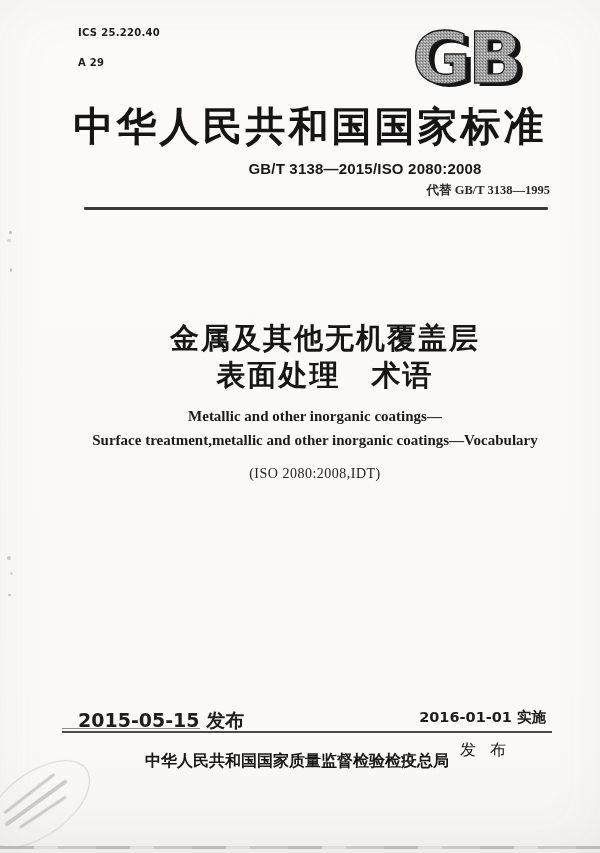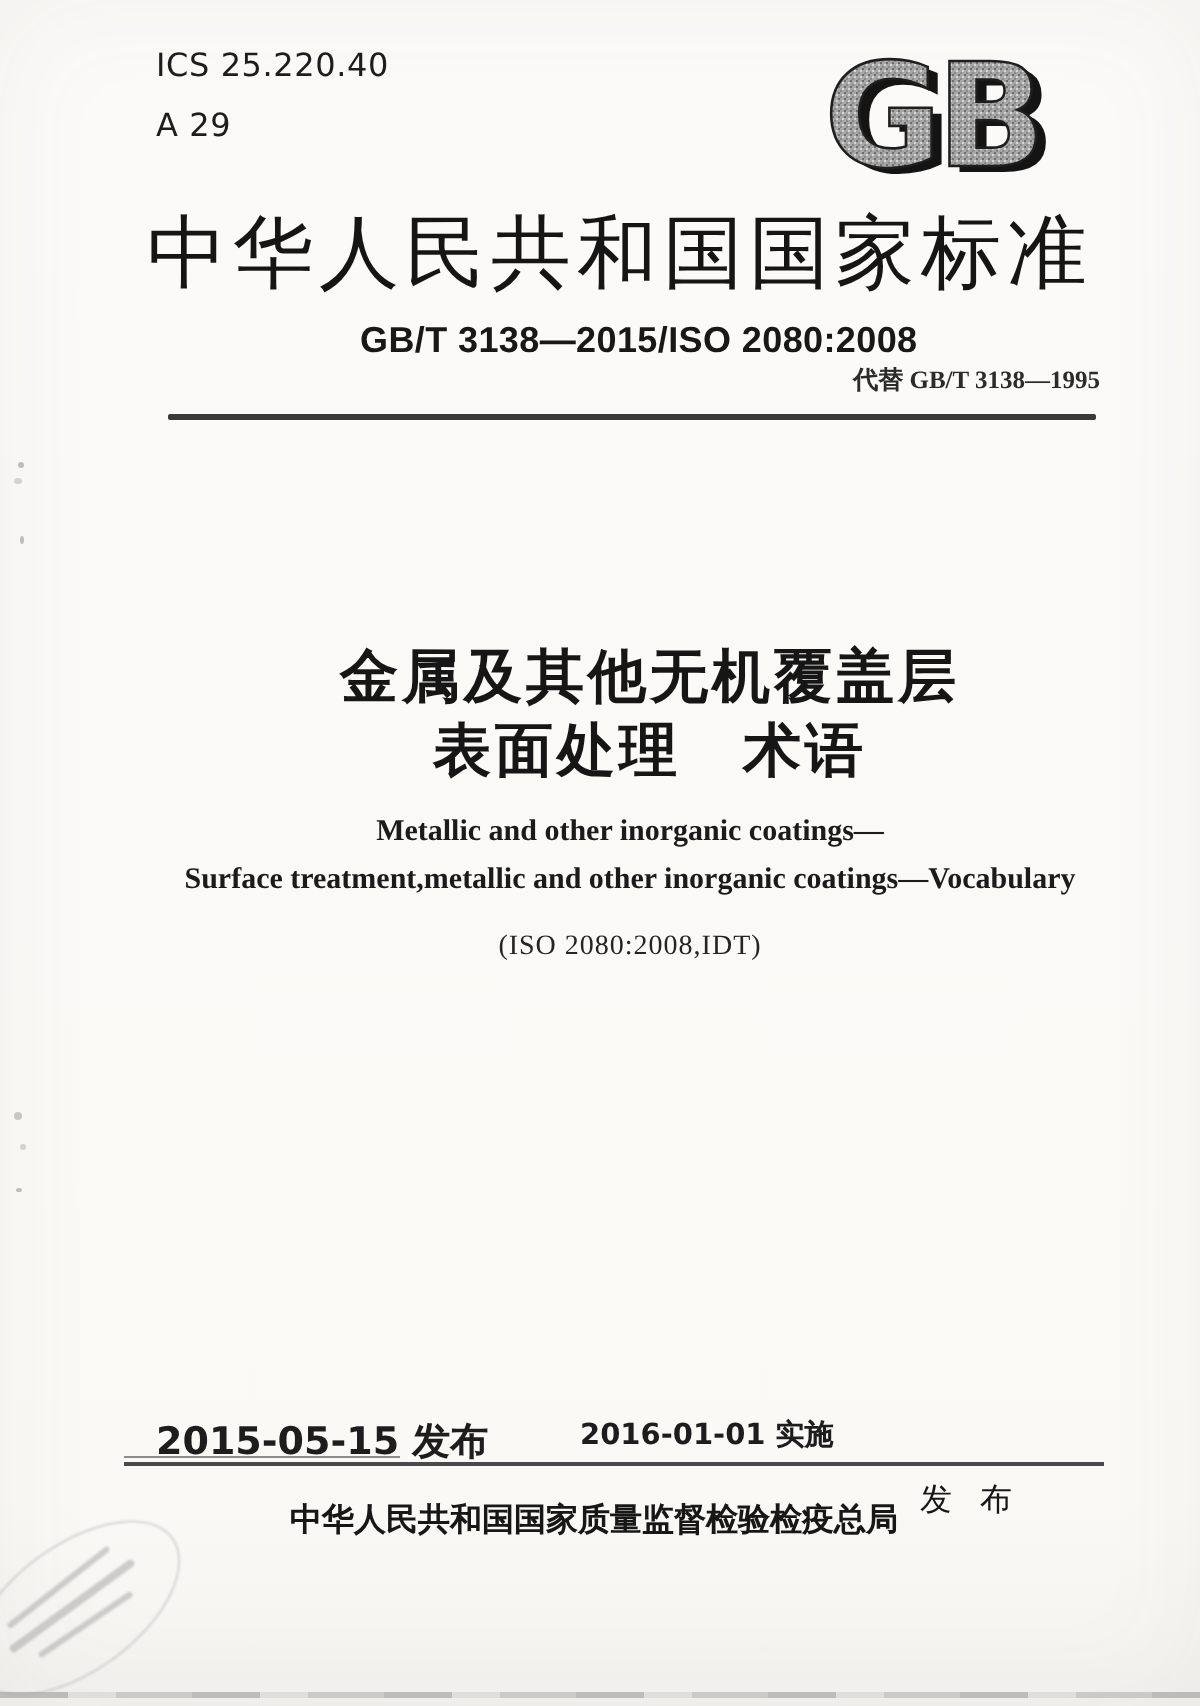--- a/index.html
+++ b/index.html
@@ -4,36 +4,36 @@
 <style>
   html,body{margin:0;padding:0;background:#e9e9e9;}
   .page{
     position:relative;width:600px;height:853px;overflow:hidden;
     background:linear-gradient(180deg,#fbfaf8 0%,#faf9f6 88%,#f3f2ef 100%);
     color:#1d1d1d;font-family:"Liberation Serif",serif;
     box-shadow:inset 0 0 55px rgba(110,105,90,.06);
   }
   .ics{
     position:absolute;left:78px;top:10px;
-    font-family:"DejaVu Sans",sans-serif;font-size:16px;font-weight:400;
+    font-family:"DejaVu Sans",sans-serif;font-size:10px;font-weight:700;
     line-height:15px;letter-spacing:.3px;white-space:pre-line;
   }
   .gb-logo{position:absolute;left:410px;top:22px;}
   .logo-shadow{font-family:"DejaVu Sans",sans-serif;font-weight:bold;font-size:72px;
     fill:#141414;letter-spacing:-3px;}
   .logo-face{font-family:"DejaVu Sans",sans-serif;font-weight:bold;font-size:72px;
     fill:url(#speckle);stroke:#1e1e1e;stroke-width:1.3px;letter-spacing:-3px;}
   .nat-title{
     position:absolute;left:62px;top:104px;width:496px;text-align:center;
-    font-size:40px;font-weight:normal;letter-spacing:3px;line-height:46px;
+    font-size:40px;font-weight:bold;letter-spacing:3px;line-height:46px;
     font-family:"Liberation Serif",serif;color:#151515;
   }
   .std-no{
-    position:absolute;left:180px;top:160px;width:370px;text-align:left;
-    font-family:"Liberation Sans",sans-serif;font-weight:bold;font-size:18px;
+    position:absolute;left:180px;top:160px;width:370px;text-align:center;
+    font-family:"Liberation Sans",sans-serif;font-weight:bold;font-size:15px;
     letter-spacing:.2px;color:#181818;
   }
   .replaces{
     position:absolute;left:180px;top:182px;width:370px;text-align:right;
     font-size:12.5px;color:#2b2b2b;font-weight:bold;
   }
   .rule-top{position:absolute;left:84px;top:207px;width:464px;height:2.5px;
     background:#3a3a3a;border-radius:1px;}
   .cn-title{
     position:absolute;left:35px;top:320px;width:580px;text-align:center;
@@ -46,21 +46,21 @@
   }
   .iso-note{
     position:absolute;left:18px;top:466px;width:594px;text-align:center;
     font-size:14px;letter-spacing:.5px;color:#242424;
   }
   .date-left{
     position:absolute;left:78px;top:708px;
     font-family:"DejaVu Sans",sans-serif;font-size:19px;font-weight:600;
   }
   .date-right{
-    position:absolute;left:290px;top:708px;width:256px;text-align:left;
+    position:absolute;left:290px;top:708px;width:256px;text-align:right;
     font-family:"DejaVu Sans",sans-serif;font-size:14.5px;font-weight:600;
   }
   .rule-bottom-short{position:absolute;left:62px;top:728px;width:138px;height:1px;
     background:#8d8d8d;}
   .rule-bottom{position:absolute;left:62px;top:731px;width:490px;height:1.6px;
     background:#4a4a4a;}
   .issuer{
     position:absolute;left:27px;top:750px;width:540px;text-align:center;
     font-weight:bold;font-size:16px;line-height:21px;color:#171717;
   }

